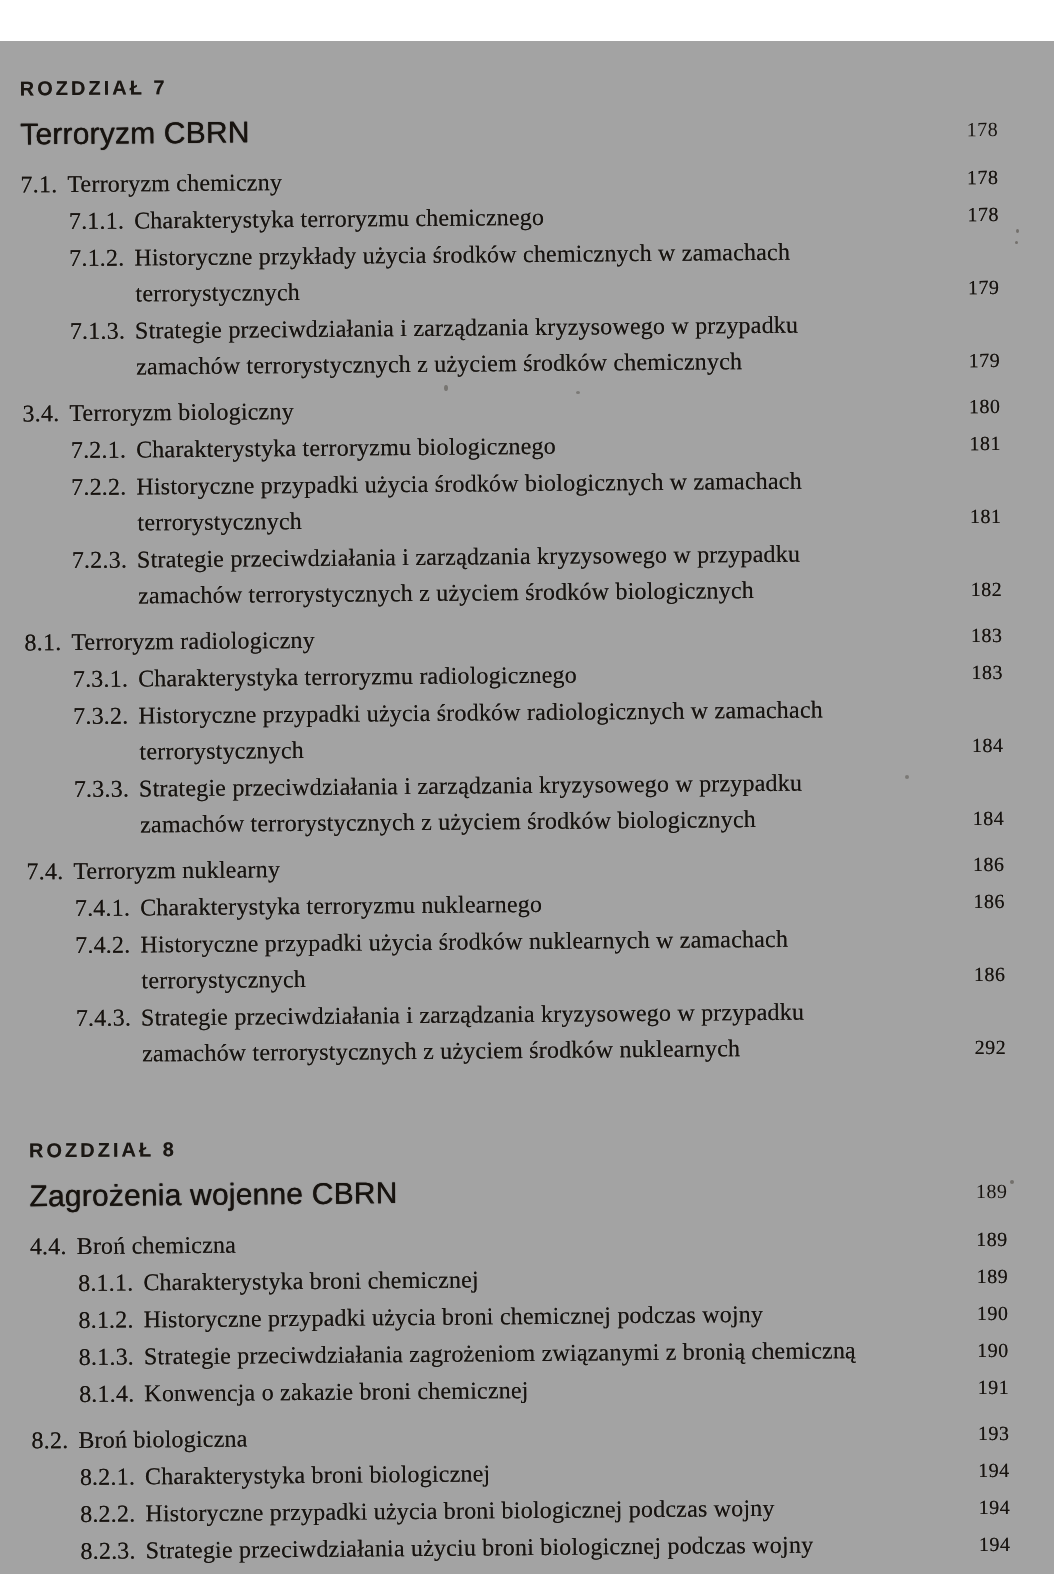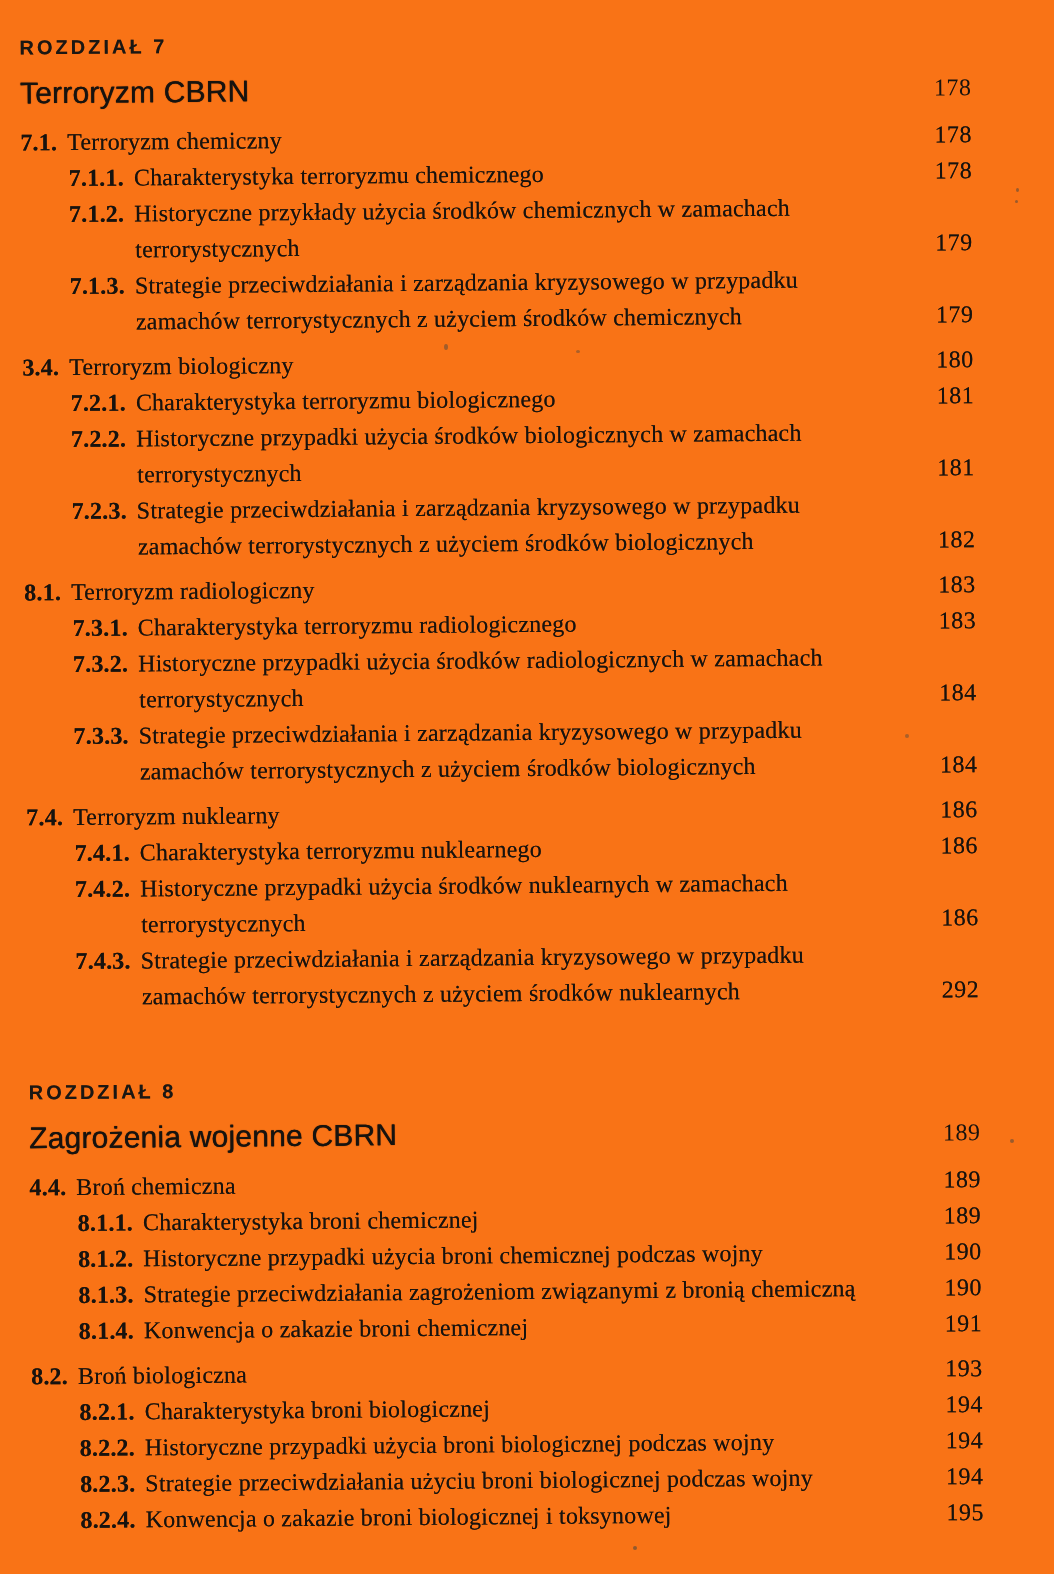--- a/index.html
+++ b/index.html
@@ -10,21 +10,22 @@
   body {
     width: 1054px;
     height: 1574px;
     overflow: hidden;
     position: relative;
     font-family: "Liberation Serif", serif;
   }
   .sheet {
     position: absolute;
     inset: 0;
-    background: #f97316;
+    background: #a3a3a3;
+    margin-top: 41px;
   }
   
   .scan-tilt {
     position: absolute;
     inset: 0;
     transform: rotate(-0.5deg);
     transform-origin: 50% 50%;
     padding: 30px 50px 0 26px;
     box-sizing: border-box;
     color: #17130f;
@@ -71,26 +72,27 @@
     letter-spacing: 0.2px;
     text-shadow: 0 0 0.5px rgba(23,19,15,0.75);
   }
   .trow .fill { flex: 1; min-width: 0; }
 
   .entry.level-1 { margin-top: 9px; }
   .entry.level-1 .row1 { padding-left: 0; }
   .entry.level-2 .row1 { padding-left: 48px; }
   .row2 { padding-left: 114px; }
 
-  .entry-num { margin-right: 10px; font-weight: bold; }
+  .entry-num { margin-right: 10px; }
 
   .pagenum {
     flex: none;
     width: 64px;
-    font-size: 24px;
+    text-align: right;
+    font-size: 20px;
     letter-spacing: 0.5px;
   }
   .chapter-title-row .pagenum { line-height: 40px; }
 
   
   .artifact {
     position: absolute;
     background: #4c4740;
     border-radius: 50%;
     opacity: 0.55;

